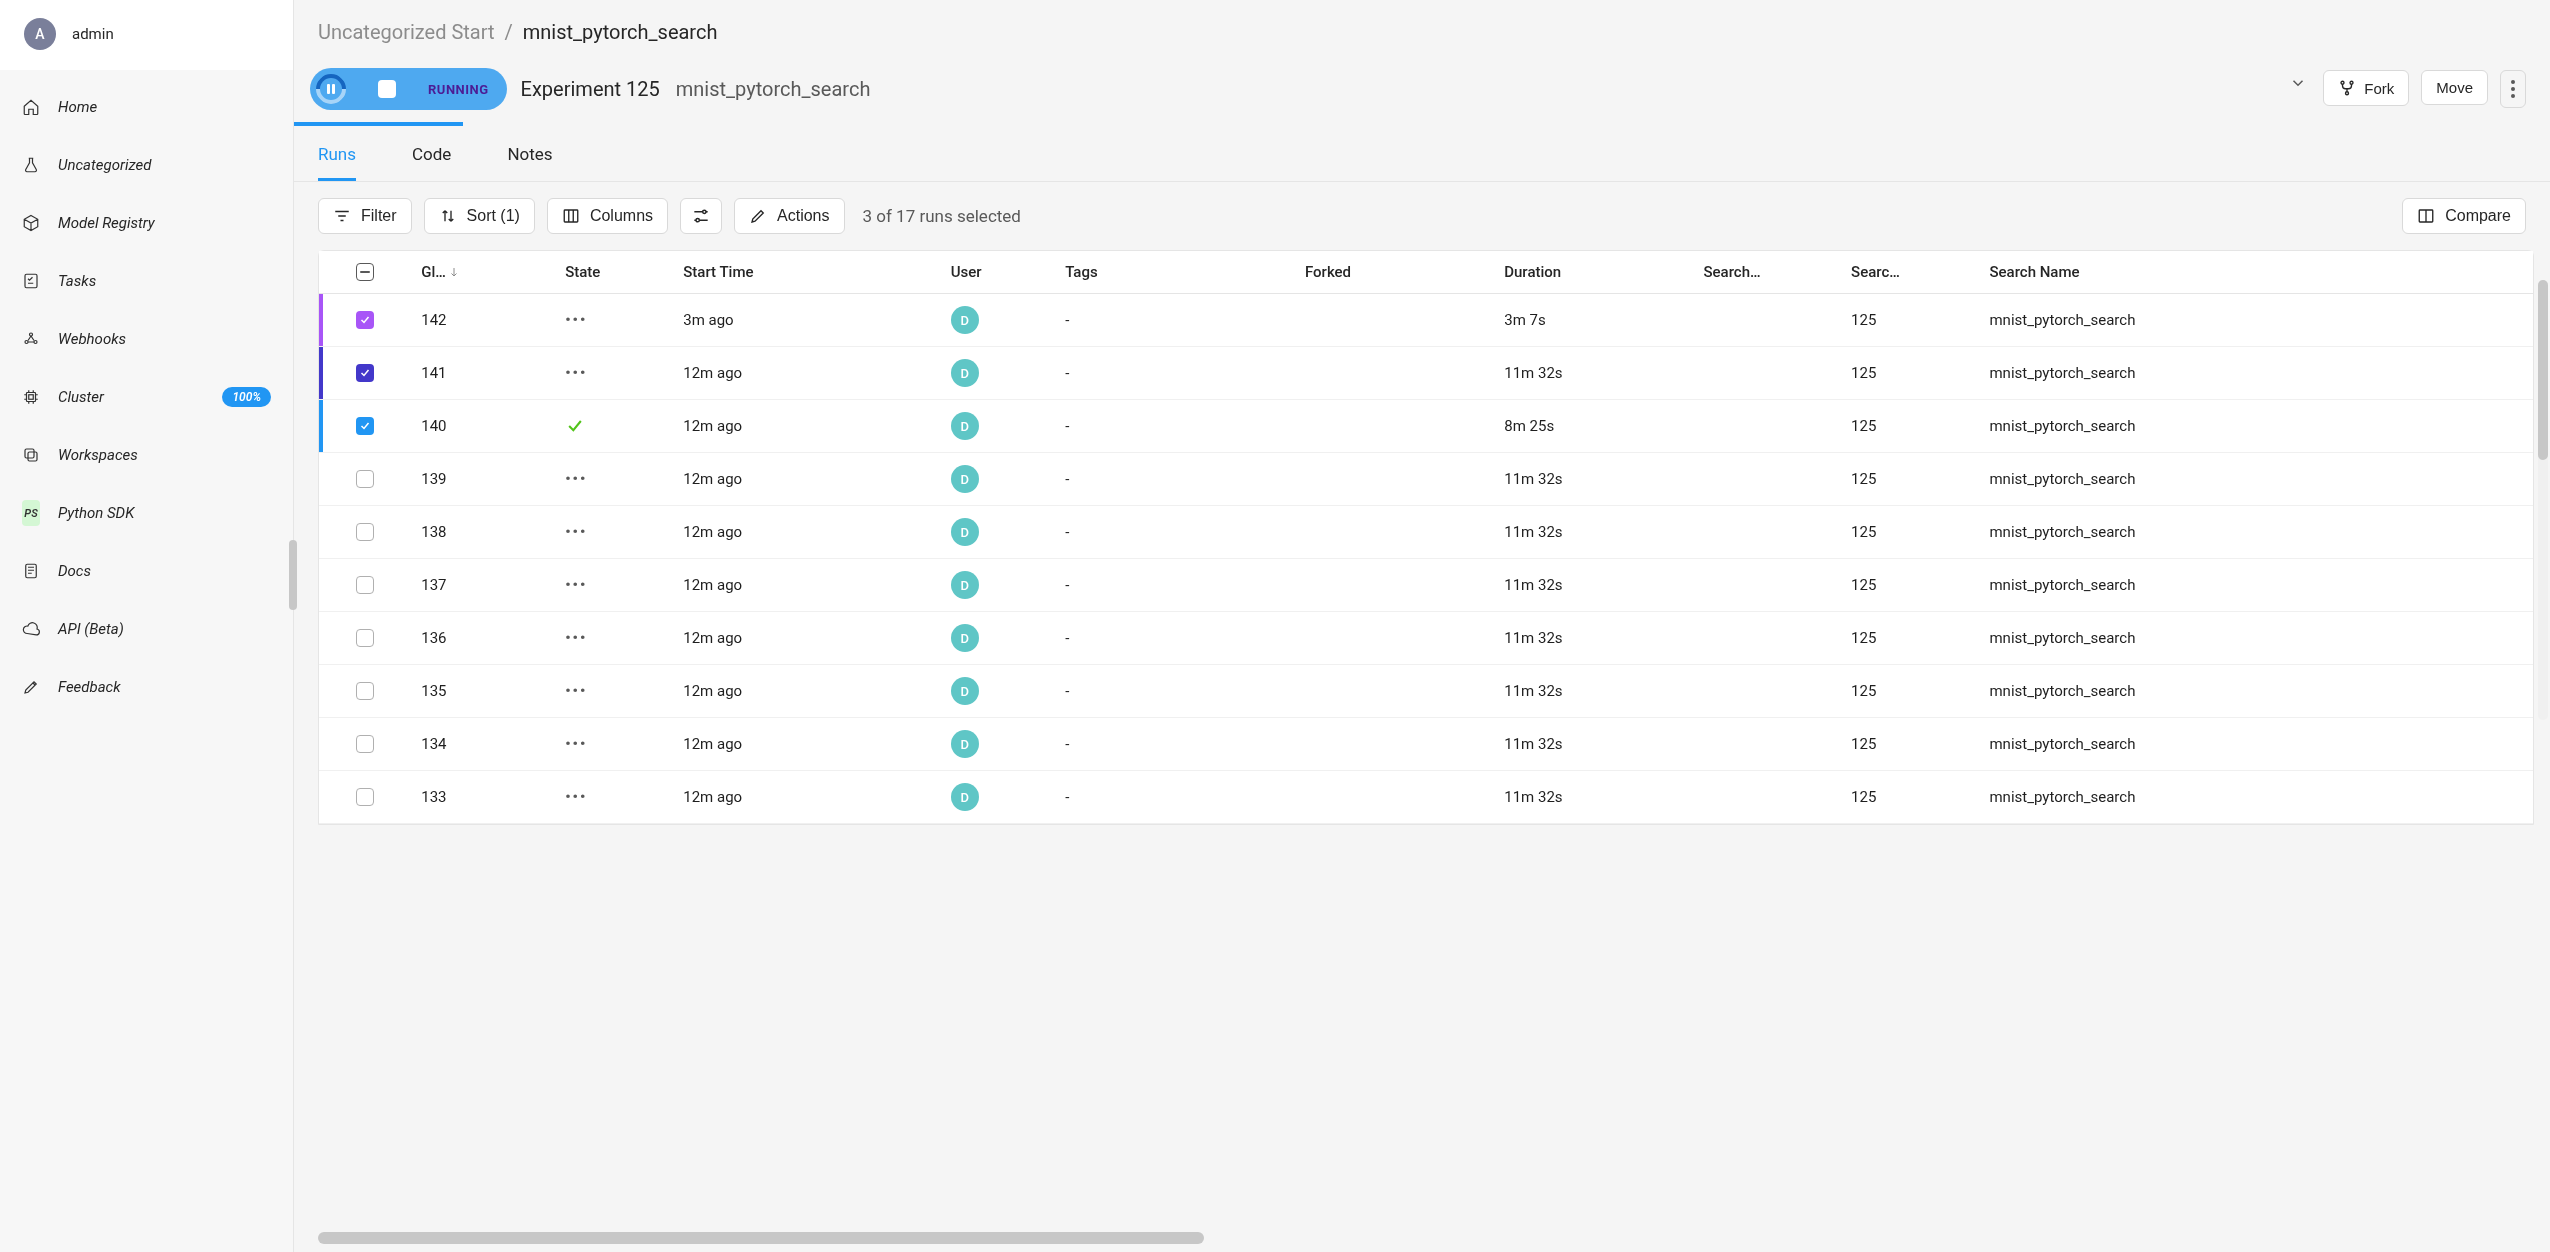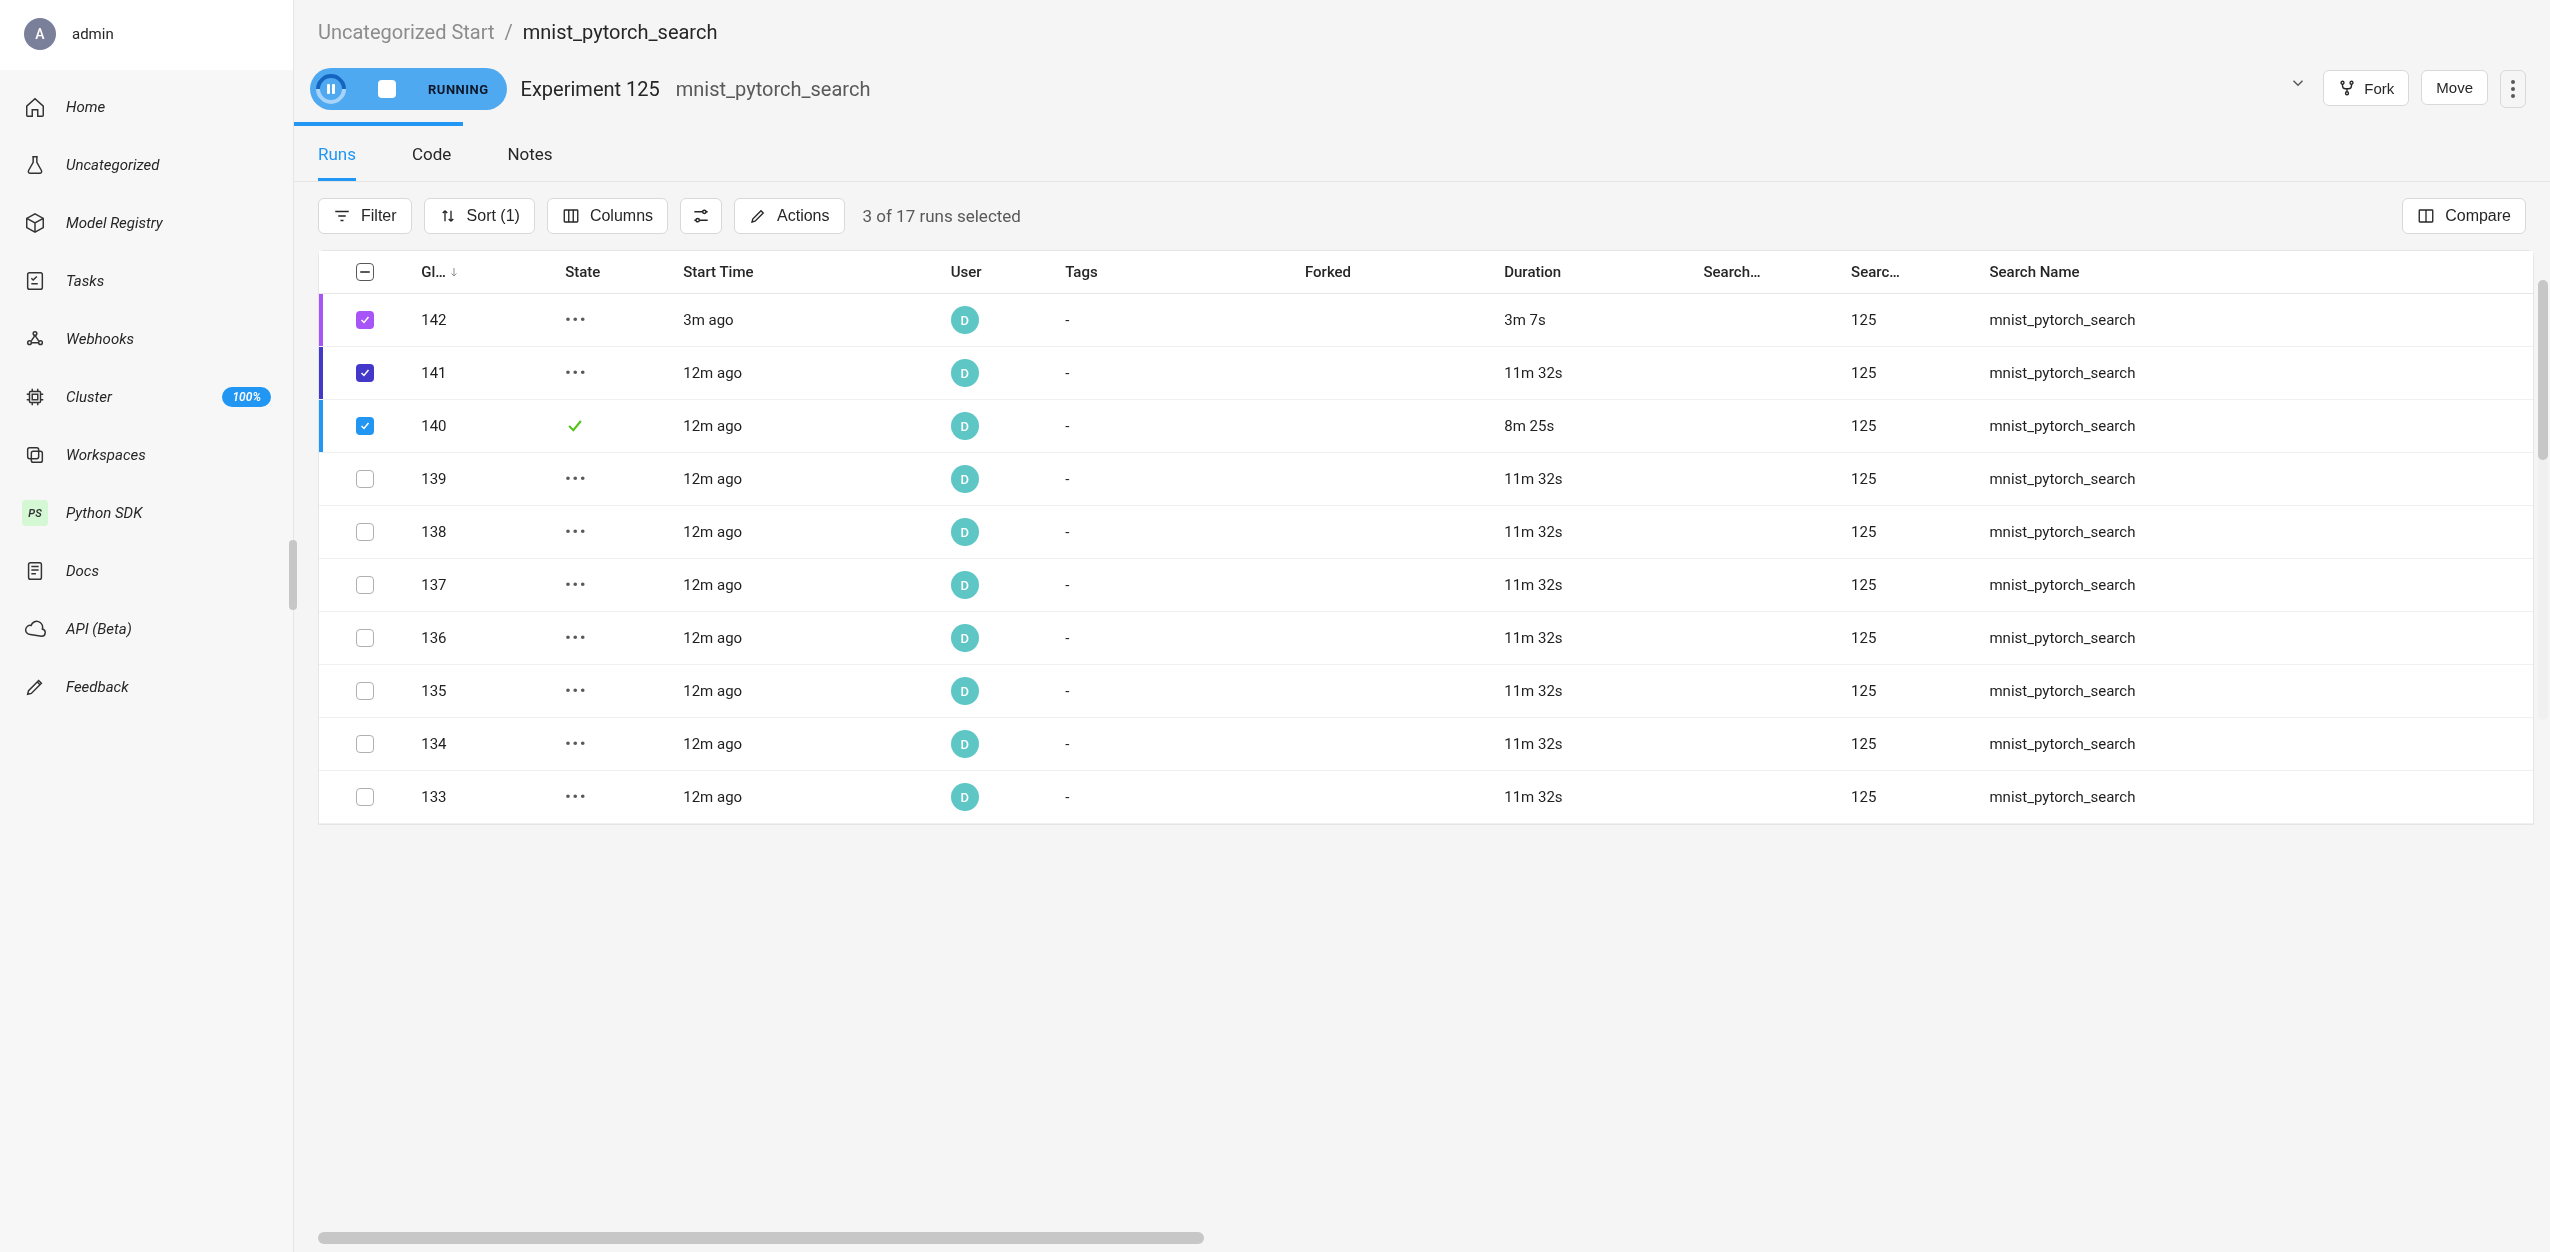--- a/index.html
+++ b/index.html
@@ -7,37 +7,37 @@
 
 .app { display: flex; height: 100vh; width: 100vw; }
 
 
 .sidebar { width: 294px; background: #fff; border-right: 1px solid #e5e5e5; display: flex; flex-direction: column; flex-shrink: 0; position: relative; }
 .sidebar-user { display: flex; align-items: center; gap: 16px; padding: 18px 24px 20px 24px; }
 .avatar { width: 32px; height: 32px; border-radius: 50%; background: #7a7f9a; color: #fff; display: flex; align-items: center; justify-content: center; font-size: 14px; font-weight: 500; }
 .username { font-size: 15px; color: #262626; }
 .sidebar-scroll { flex: 1; overflow-y: auto; padding-top: 8px; background: #f7f7f7; }
 .nav-item { display: flex; align-items: center; gap: 18px; padding: 16px 22px; cursor: pointer; font-size: 15px; color: #262626; font-style: italic; }
-.nav-item .icon-slot { width: 26px; height: 26px; display: flex; align-items: center; justify-content: center; color: #333; }
+.nav-item .icon-slot { width: 18px; height: 26px; display: flex; align-items: center; justify-content: center; color: #333; }
 .nav-item .badge { margin-left: auto; background: #2196f3; color: #fff; border-radius: 999px; padding: 3px 10px; font-size: 12px; font-weight: 600; }
 .nav-item.ps .icon-slot { background: #d4f7d4; border-radius: 4px; font-size: 11px; font-weight: 600; color: #333; }
 .sidebar-handle { position: absolute; right: -4px; top: 540px; width: 8px; height: 70px; background: #c7c7c7; border-radius: 4px; }
 
 
 .main { flex: 1; display: flex; flex-direction: column; overflow: hidden; }
 
 
 .breadcrumb { display: flex; align-items: center; gap: 10px; padding: 20px 24px 12px 24px; font-size: 20px; }
 .breadcrumb .crumb-link { color: #8c8c8c; }
 .breadcrumb .sep { color: #8c8c8c; }
 .breadcrumb .crumb-current { color: #262626; }
 
 
 .header-bar { display: flex; align-items: center; gap: 14px; padding: 12px 24px 0 16px; position: relative; }
-.status-pill { display: flex; align-items: center; gap: 28px; background: #4ea9f0; border-radius: 999px; padding: 6px 18px 6px 6px; color: #0f172a; }
+.status-pill { display: flex; align-items: center; gap: 28px; background: #4ea9f0; border-radius: 999px; padding: 6px 18px 6px 6px; color: #4c1d95; }
 .status-pill .ring { width: 30px; height: 30px; border-radius: 50%; border: 4px solid rgba(255,255,255,0.5); border-top-color: #1565c0; border-right-color: #1565c0; transform: rotate(-45deg); display: flex; align-items: center; justify-content: center; }
 .status-pill .ring svg { transform: rotate(45deg); }
 .status-pill .stop-sq { width: 18px; height: 18px; background: #fff; border-radius: 4px; margin-left: 4px; }
 .status-pill .status-text { font-weight: 700; font-size: 13px; letter-spacing: 0.5px; margin-left: 4px; }
 .exp-title { font-size: 20px; color: #262626; }
 .exp-name { font-size: 20px; color: #595959; margin-left: 2px; }
 
 .header-actions { margin-left: auto; display: flex; align-items: flex-start; gap: 12px; }
 .icon-btn { display: flex; align-items: center; justify-content: center; cursor: pointer; background: #fff; border: 1px solid #d9d9d9; border-radius: 6px; padding: 8px 14px; font-size: 15px; gap: 8px; color: #262626; }
 .icon-btn.plain { border: none; background: transparent; padding: 6px; }

